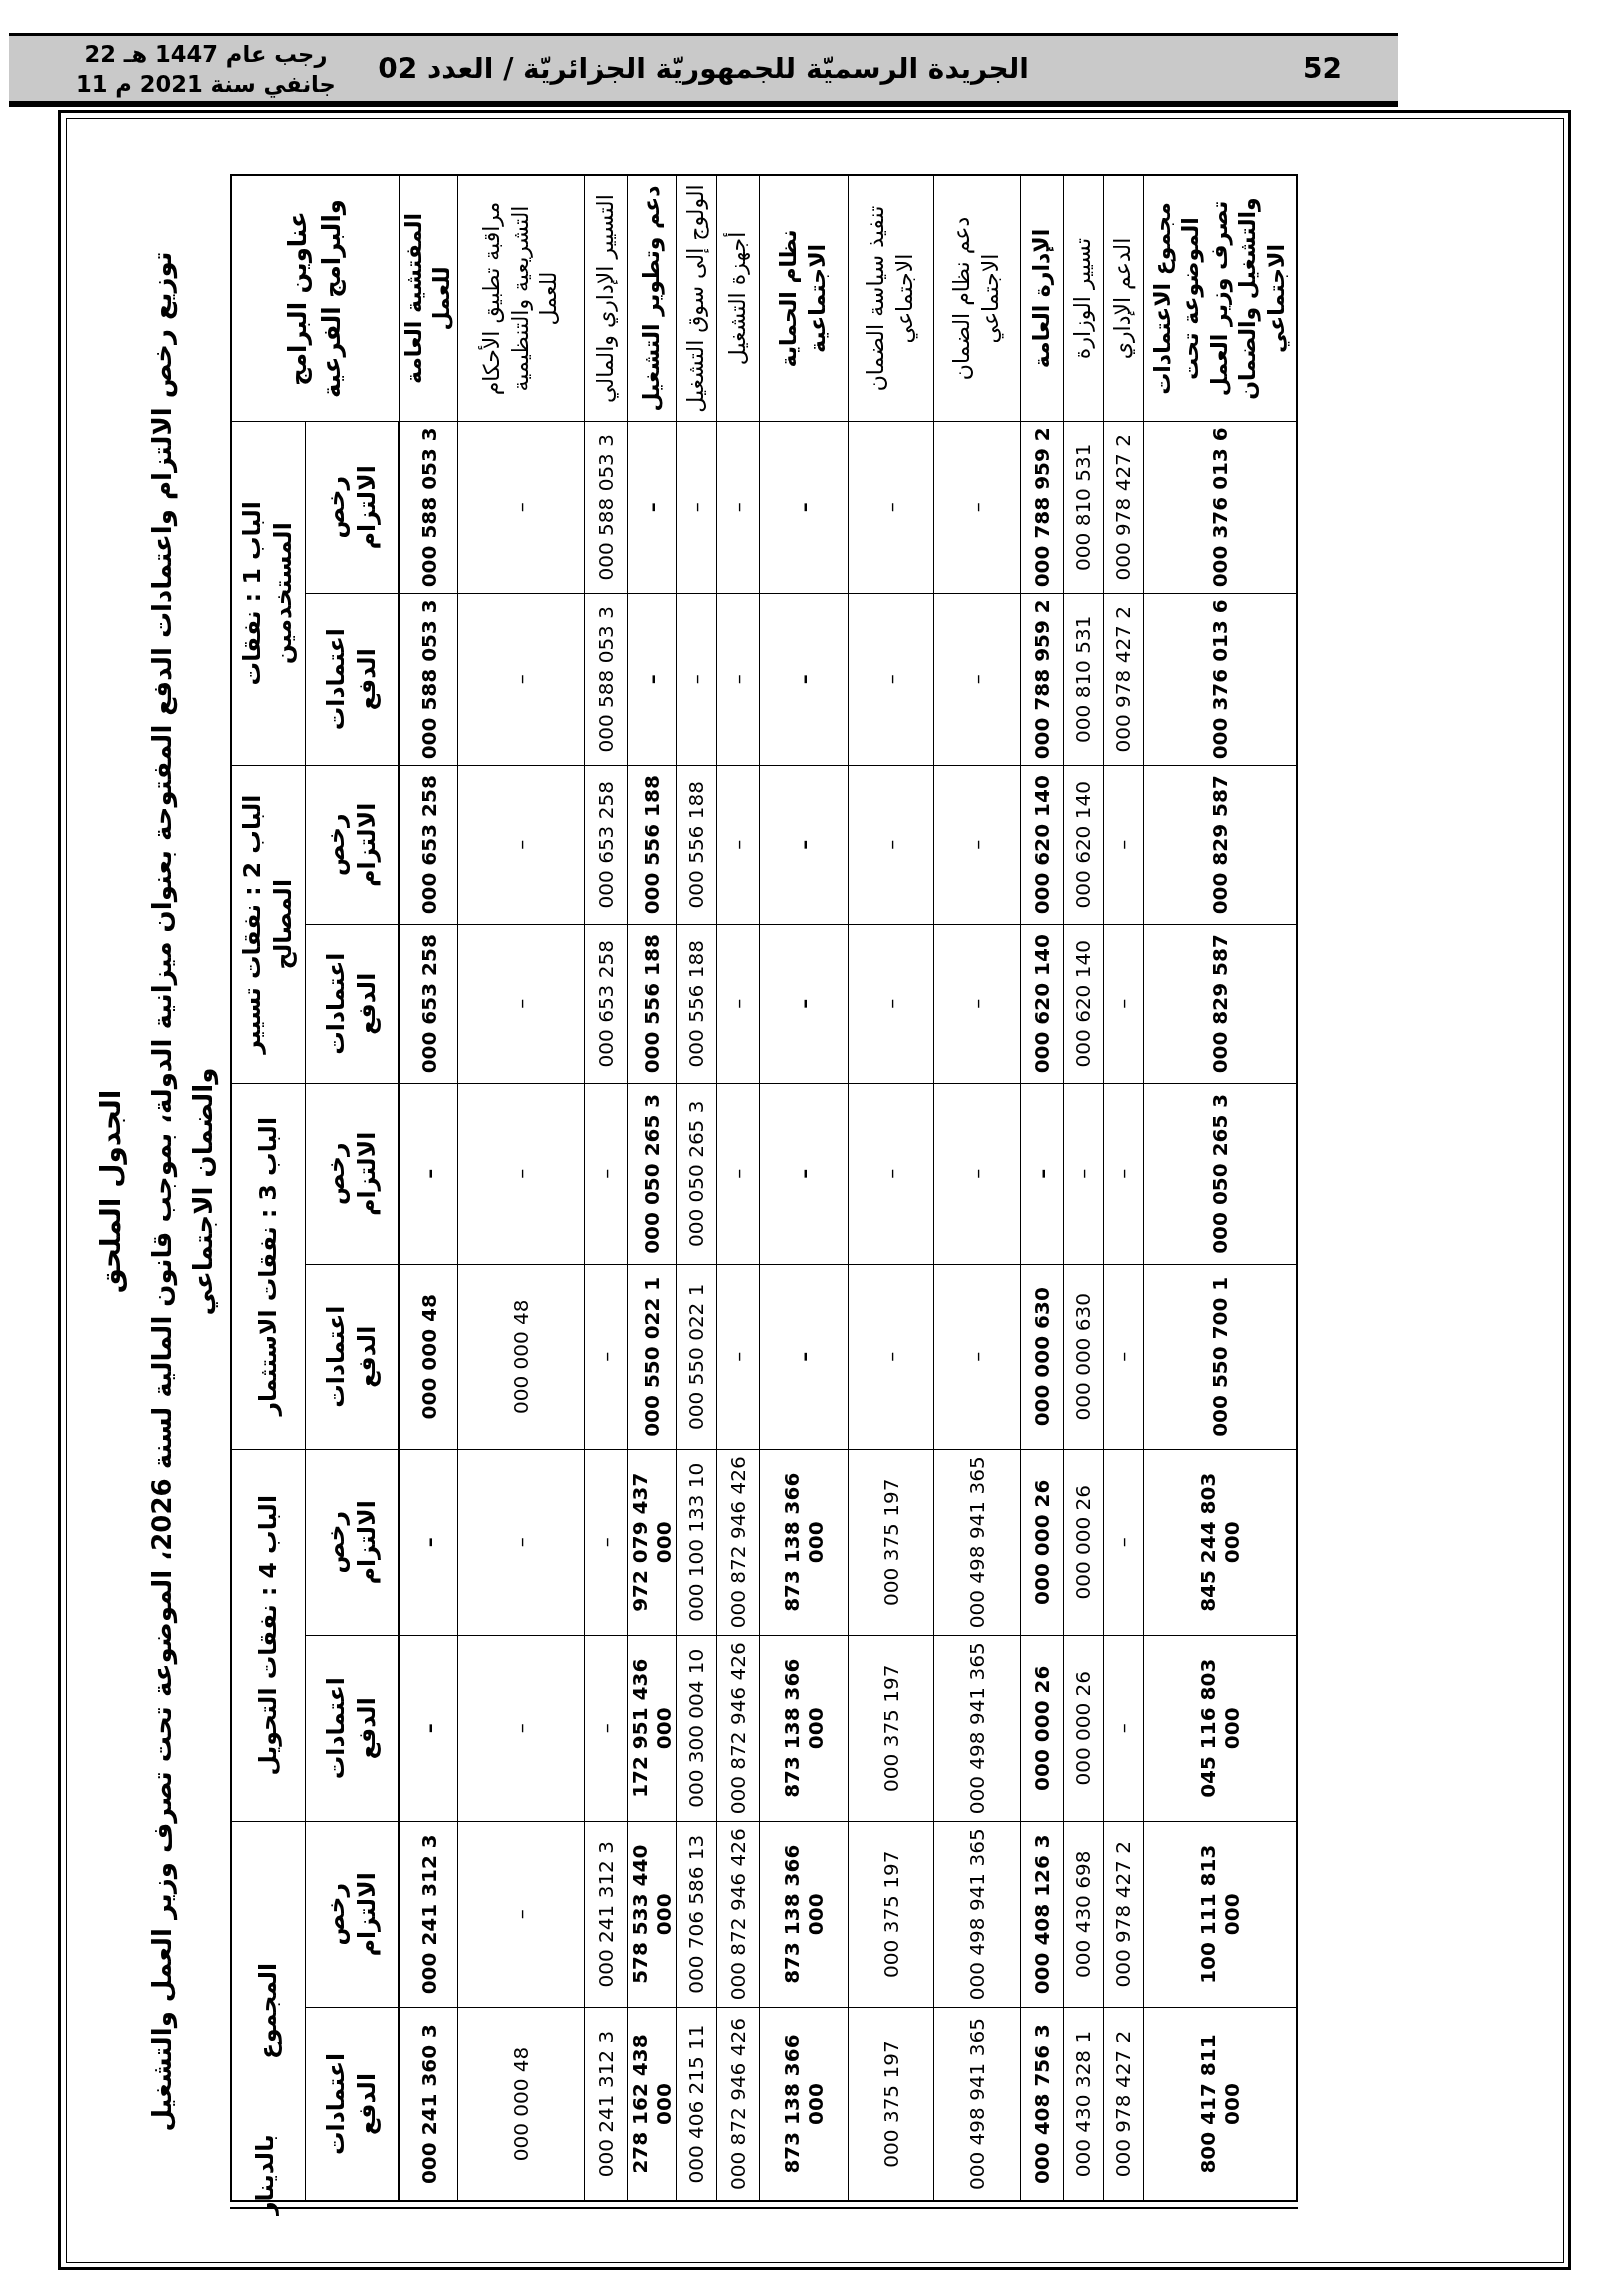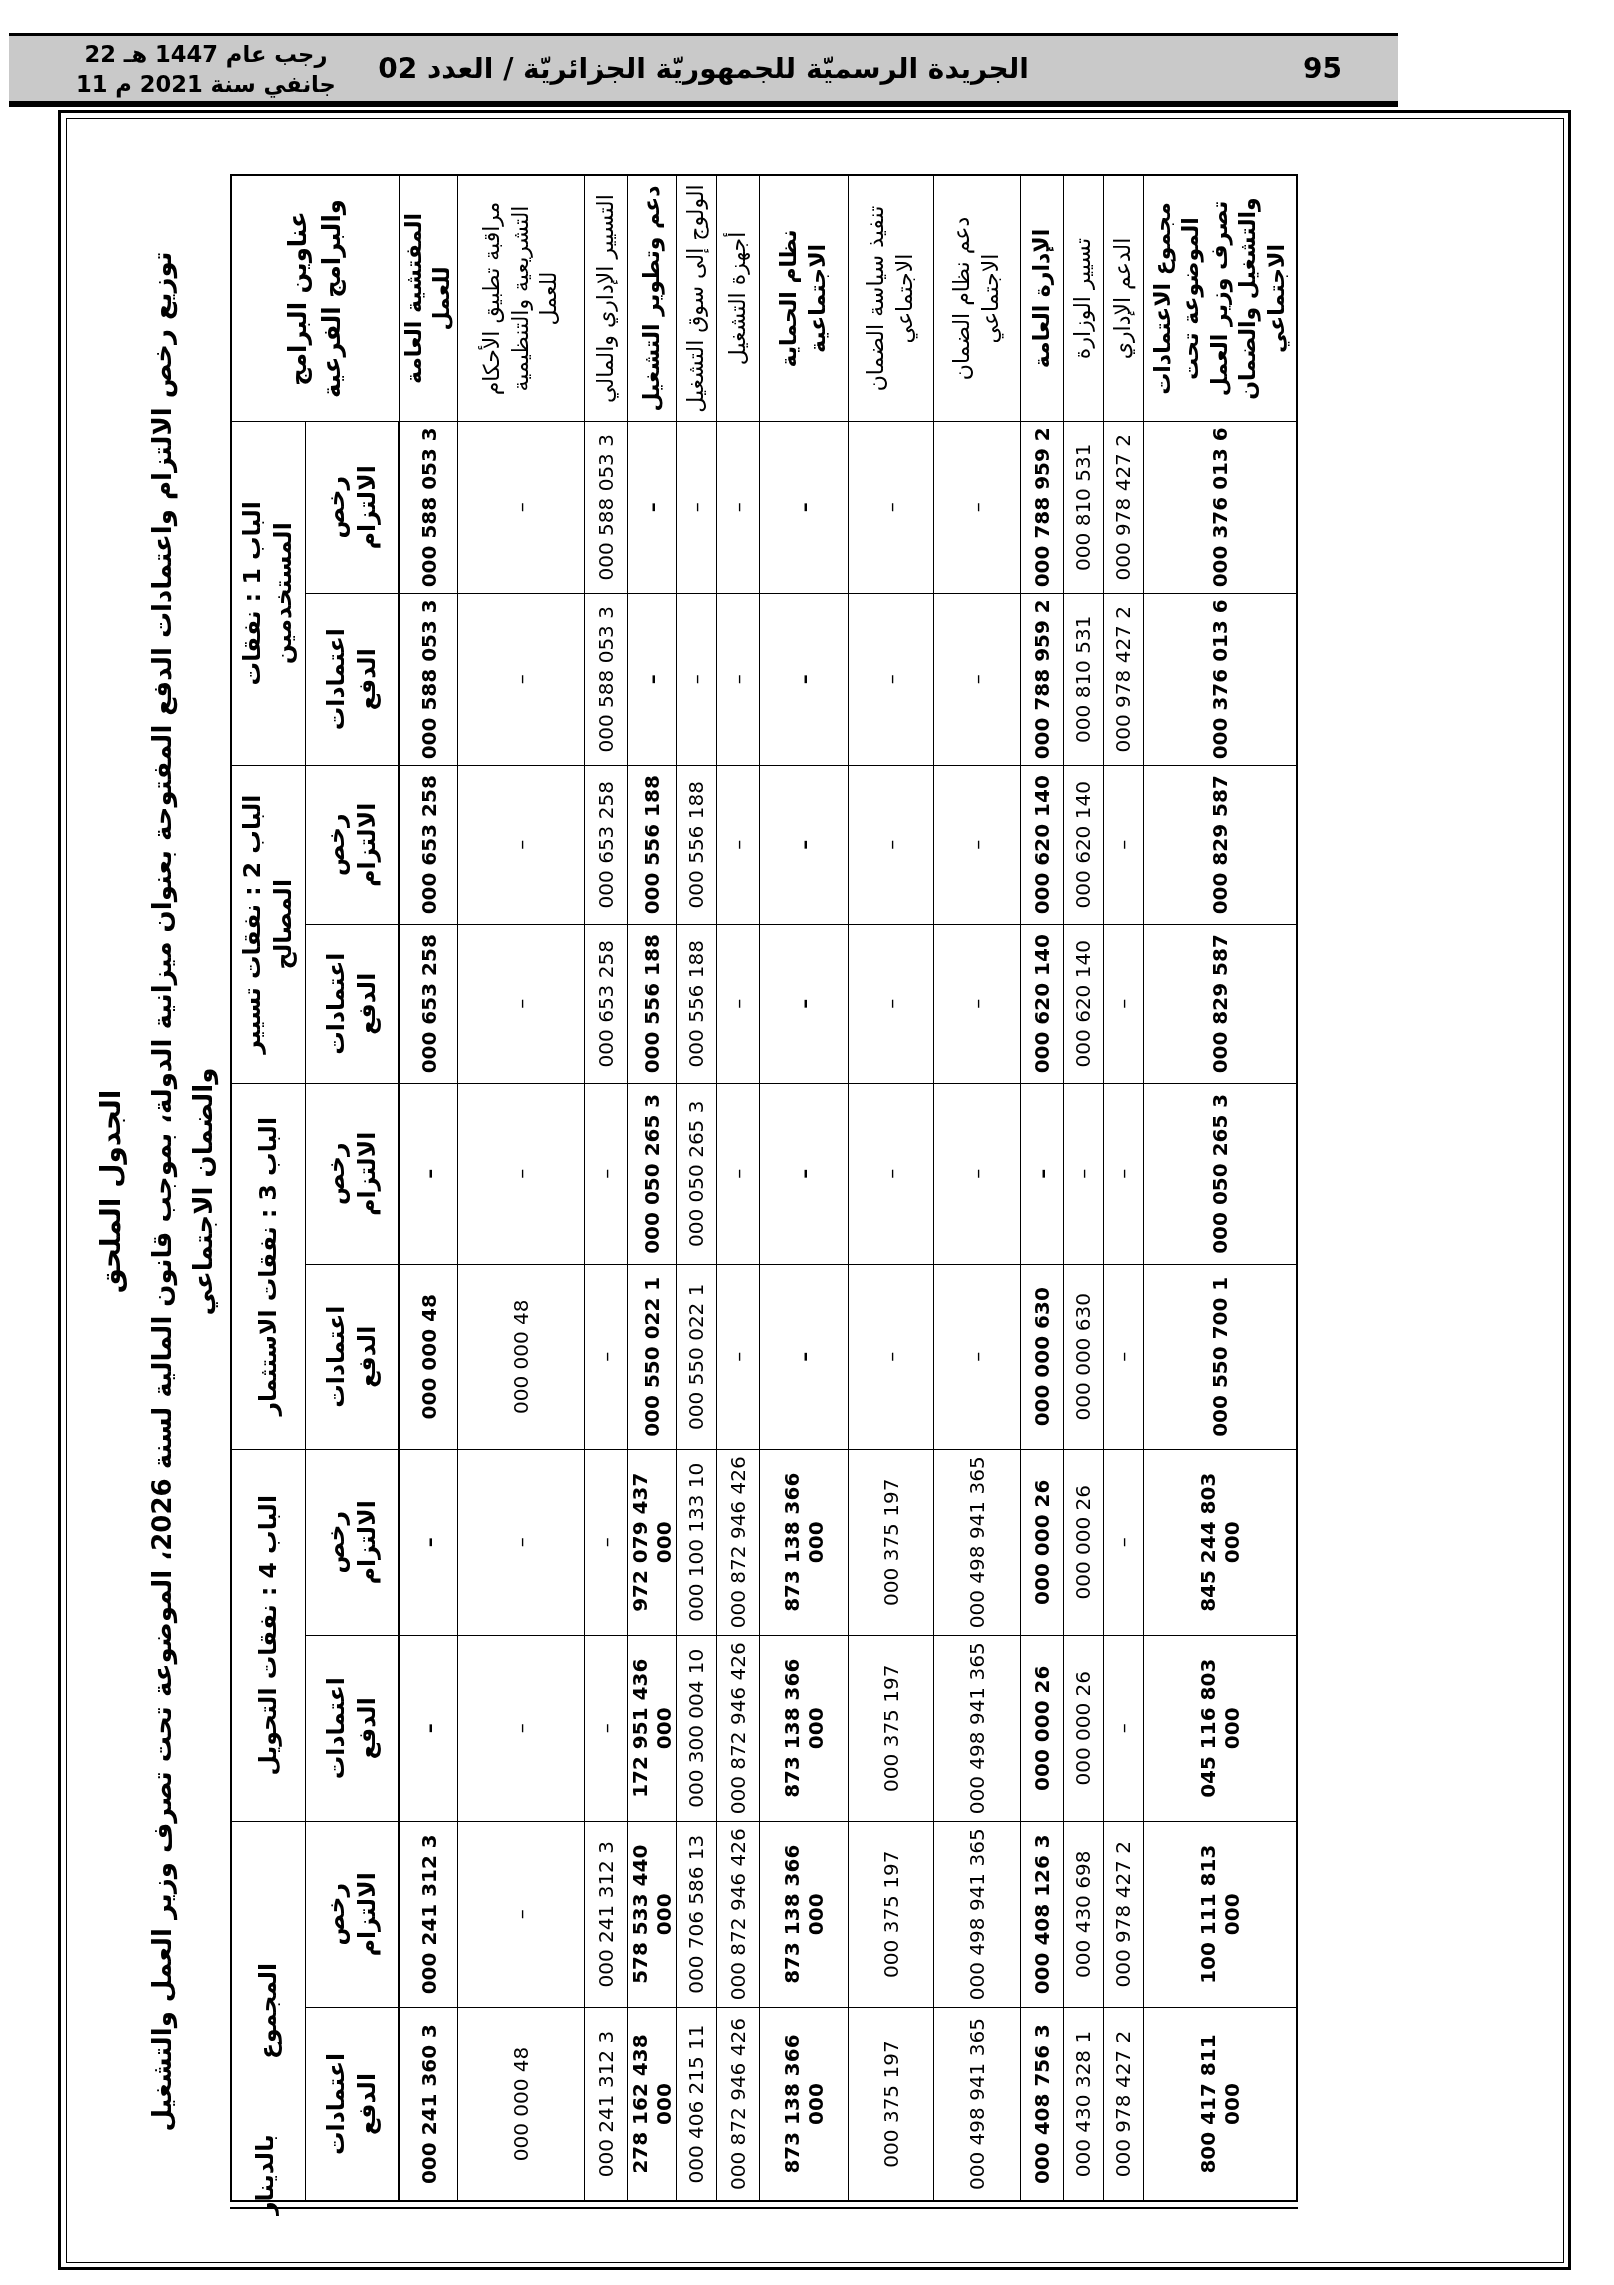--- a/index.html
+++ b/index.html
@@ -51,21 +51,21 @@
 <body>
 
 <div class="page">
 
   <header class="bar">
     <div class="dates">
       <div>22 رجب عام 1447 هـ</div>
       <div>11 جانفي سنة 2021 م</div>
     </div>
     <div class="jtitle">الجريدة الرسميّة للجمهوريّة الجزائريّة / العدد 02</div>
-    <div class="pnum">95</div>
+    <div class="pnum">52</div>
   </header>
 
   <div class="frame">
     <div class="finner">
       <div class="landscape">
 
         <div class="doc-line t1">الجدول الملحق</div>
         <div class="doc-line t2">توزيع رخص الالتزام واعتمادات الدفع المفتوحة بعنوان ميزانية الدولة، بموجب قانون المالية لسنة 2026، الموضوعة تحت تصرف وزير العمل والتشغيل</div>
         <div class="doc-line t3">والضمان الاجتماعي</div>
         <div class="currency">بالدينار</div>

